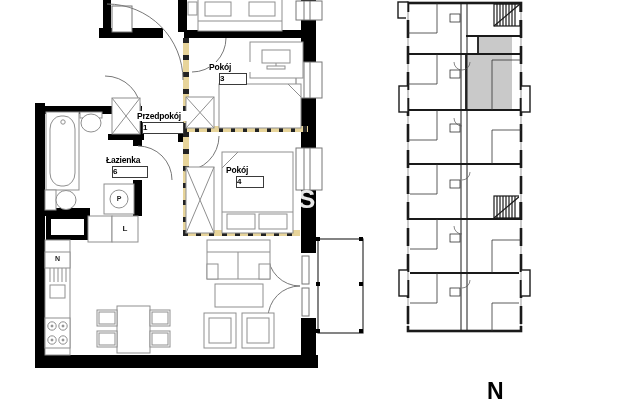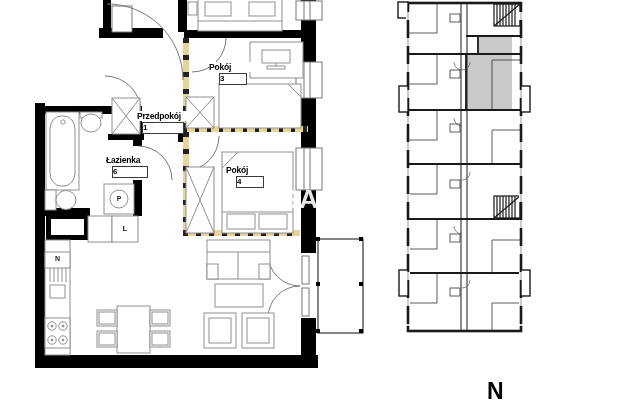--- a/index.html
+++ b/index.html
@@ -326,17 +326,17 @@
 </div>
 <div class="rl" style="left:72px;top:155px;width:48px;margin-left:34px;">
   <div class="rl-name">Łazienka</div>
   <div class="rl-box" style="width:34px;">6</div>
 </div>
 
 <div class="appl" style="left:113px;top:195px;width:12px;font-size:7px;">P</div>
 <div class="appl" style="left:119px;top:224px;width:12px;font-size:8px;">L</div>
 <div class="appl" style="left:51px;top:255px;width:13px;font-size:7px;">N</div>
 
-<div class="watermark" style="left:281px;top:184px;text-align:right;">SA</div>
+<div class="watermark" style="left:298px;top:184px;text-align:right;">SA</div>
 
 <div class="compass" style="left:487px;top:378px;">N</div>
 
 </div>
 
 </body></html>

